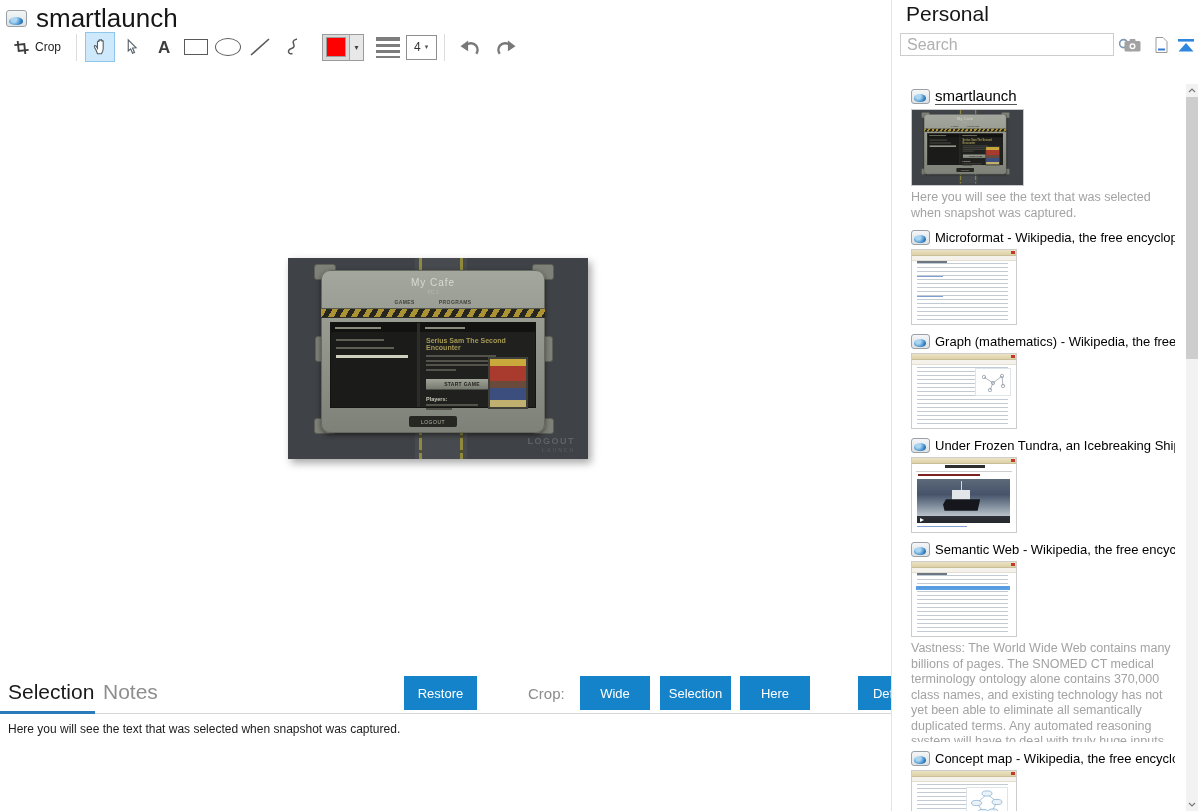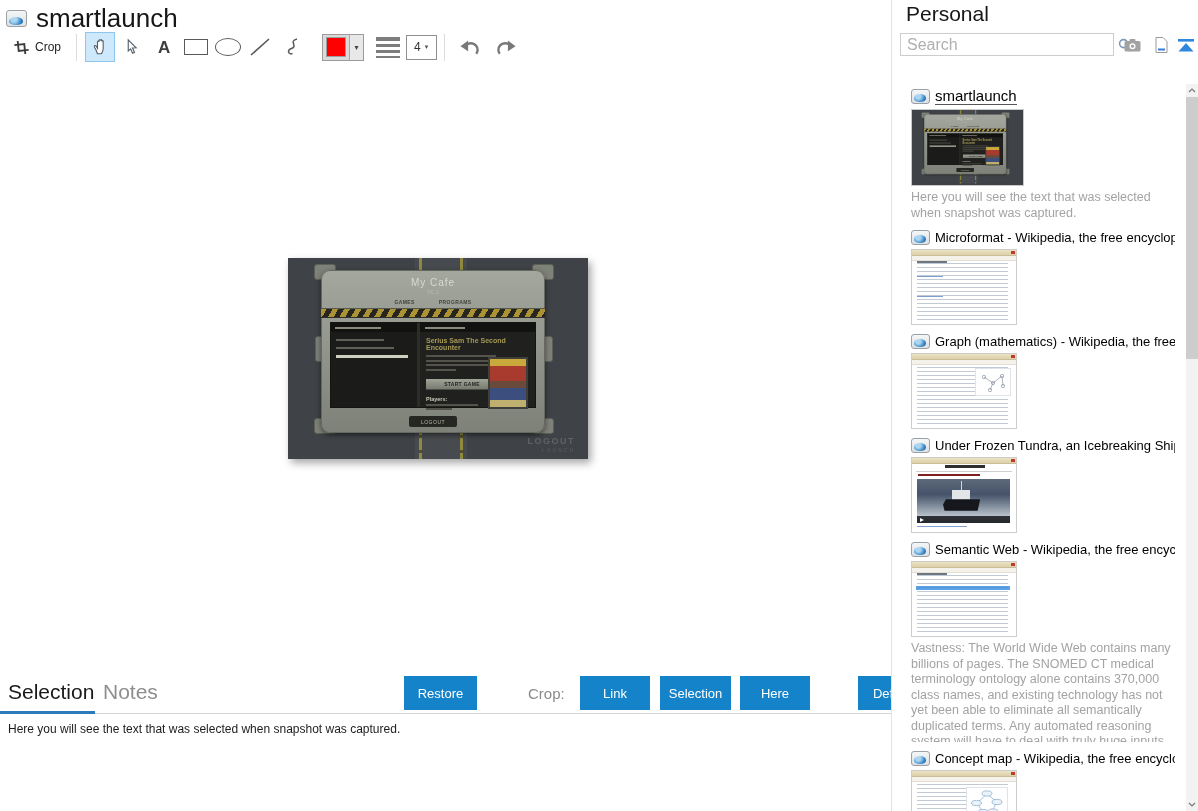--- a/index.html
+++ b/index.html
@@ -310,21 +310,21 @@
         <small>LAUNCH</small>
       </div>
     </div>
   </div>
 
   <div class="bp">
     <div class="bp-tab-sel">Selection</div>
     <div class="bp-tab-notes">Notes</div>
     <button class="btn-blue b-restore">Restore</button>
     <div class="paste-label">Crop:</div>
-    <button class="btn-blue b-link">Link</button>
+    <button class="btn-blue b-link">Wide</button>
     <button class="btn-blue b-sel">Selection</button>
     <button class="btn-blue b-img">Here</button>
     <button class="btn-blue b-def">Default</button>
     <div class="bp-line"></div>
     <div class="bp-line-blue"></div>
     <div class="sel-text">Here you will see the text that was selected when snapshot was captured.</div>
   </div>
 </div>
 
 <div class="sidebar">

